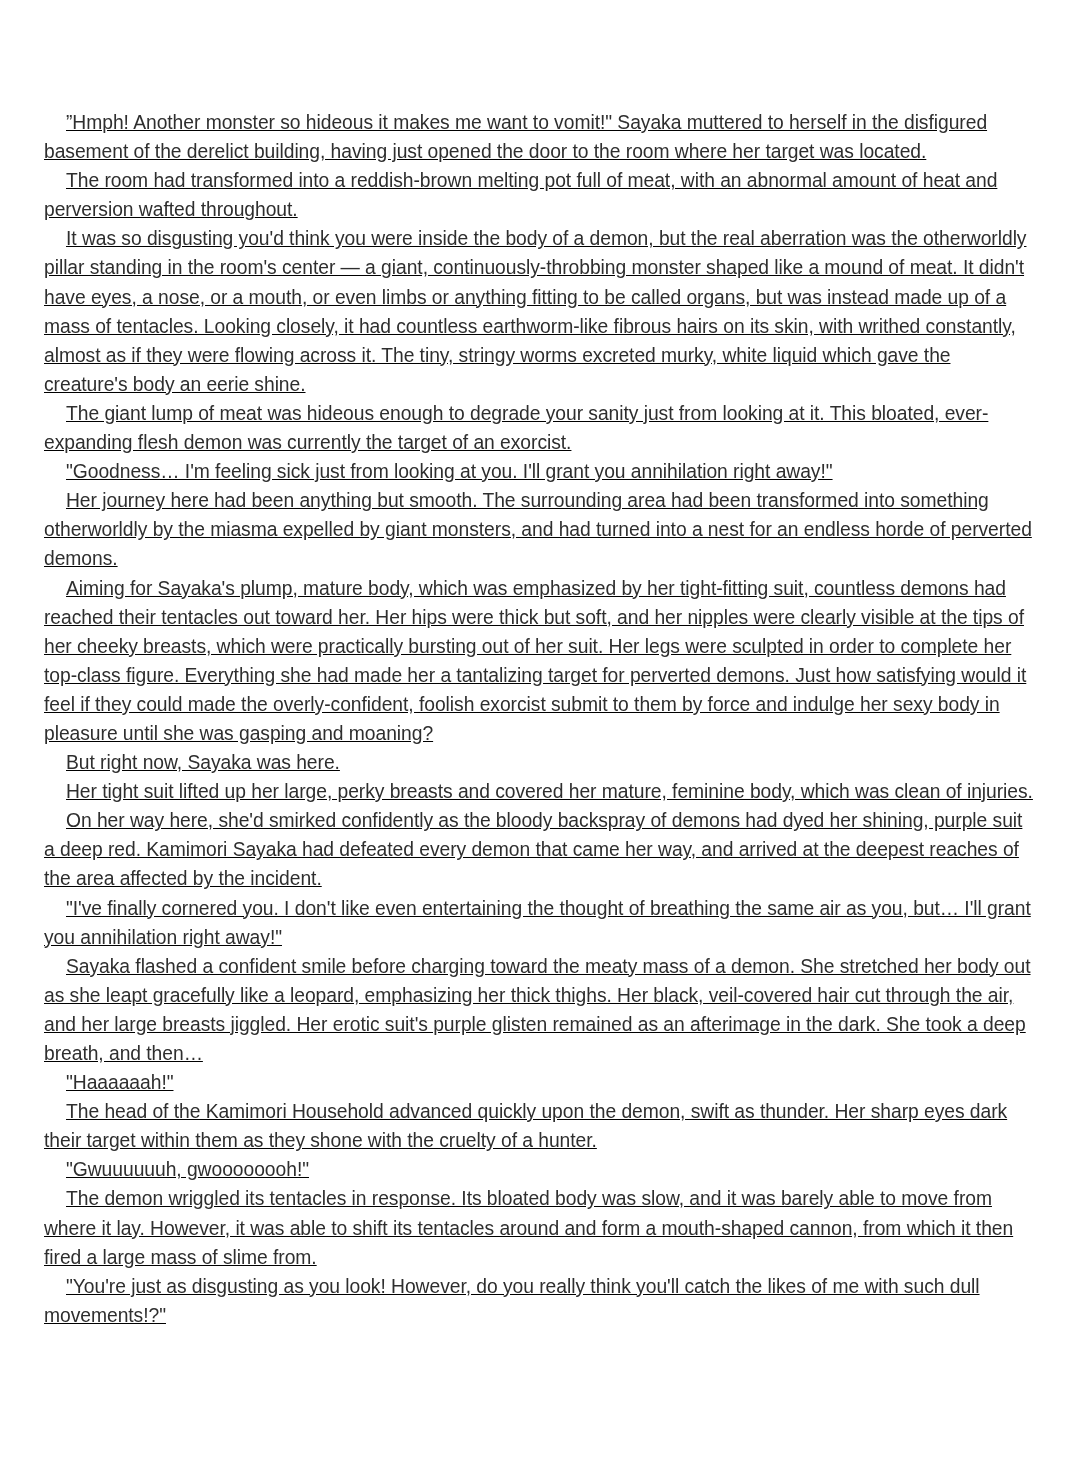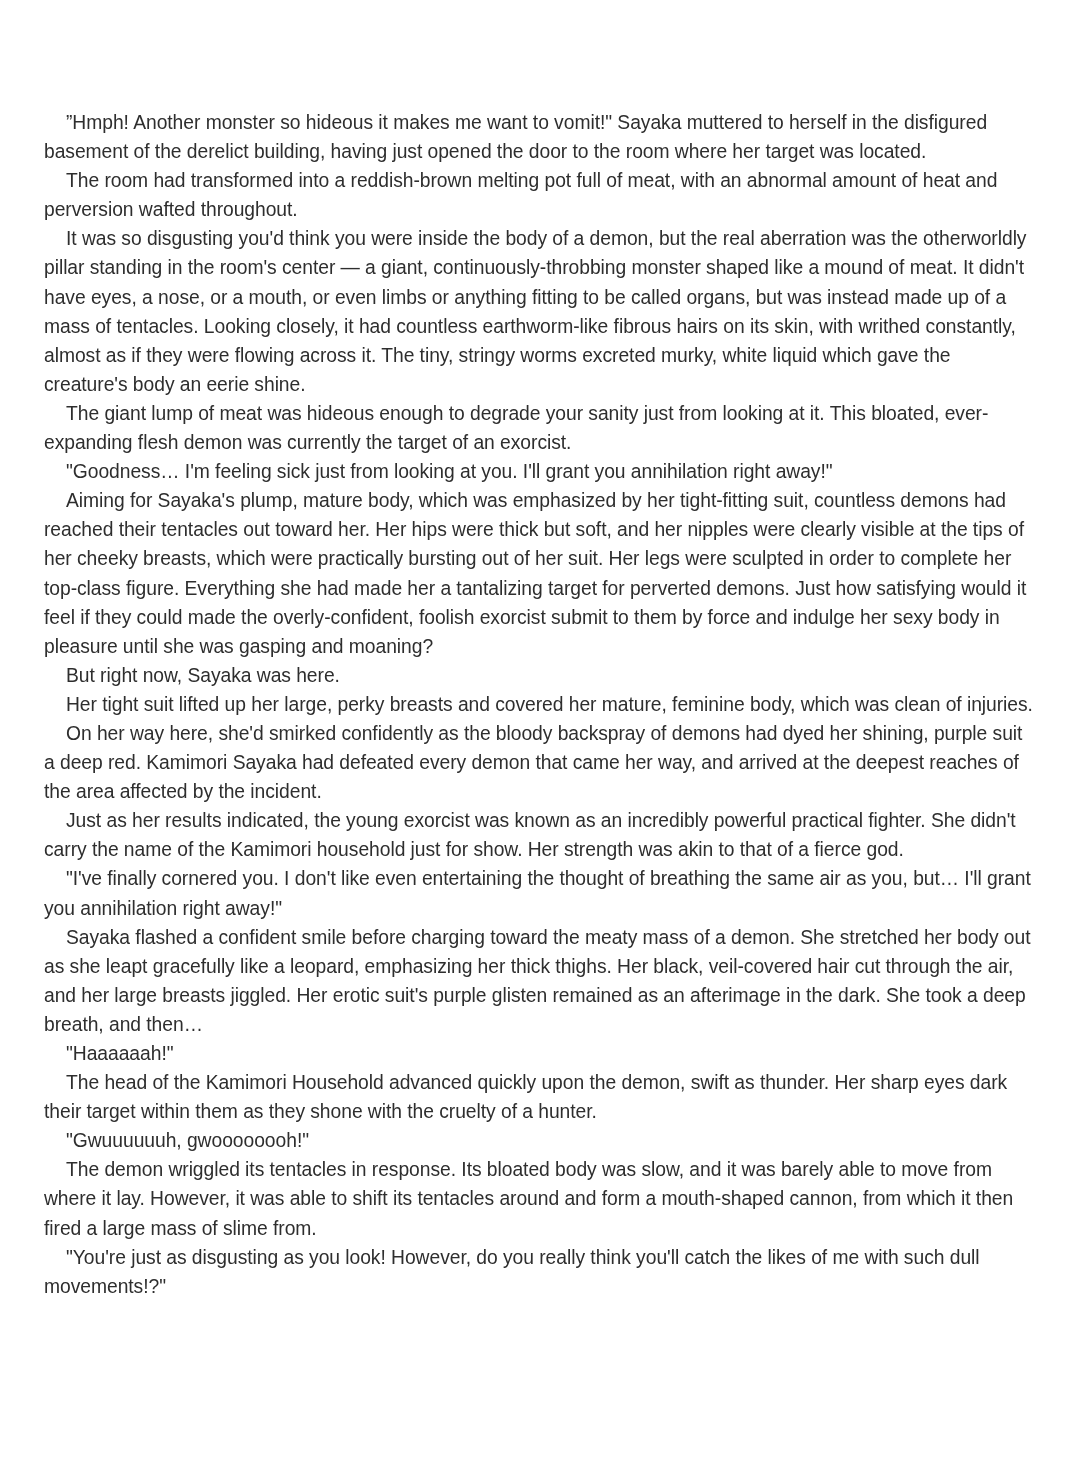--- a/index.html
+++ b/index.html
@@ -19,20 +19,21 @@
     height: 1484px;
     background: #ffffff;
     box-sizing: border-box;
     overflow: hidden;
   }
   .text-column {
     position: absolute;
     left: 44px;
     top: 108px;
     width: 992px;
+    text-decoration: underline;
   }
   .para {
     margin: 0;
     padding: 0;
     text-indent: 22px;
     font-size: 19.3px;
     line-height: 29.1px;
     color: #2e2e2e;
     text-align: left;
     letter-spacing: -0.05px;
@@ -43,25 +44,25 @@
 </head>
 <body>
 
 <div class="page">
   <div class="text-column">
     <p class="para">”Hmph! Another monster so hideous it makes me want to vomit!" Sayaka muttered to herself in the disfigured basement of the derelict building, having just opened the door to the room where her target was located.</p>
     <p class="para">The room had transformed into a reddish-brown melting pot full of meat, with an abnormal amount of heat and perversion wafted throughout.</p>
     <p class="para">It was so disgusting you'd think you were inside the body of a demon, but the real aberration was the otherworldly pillar standing in the room's center — a giant, continuously-throbbing monster shaped like a mound of meat. It didn't have eyes, a nose, or a mouth, or even limbs or anything fitting to be called organs, but was instead made up of a mass of tentacles. Looking closely, it had countless earthworm-like fibrous hairs on its skin, with writhed constantly, almost as if they were flowing across it. The tiny, stringy worms excreted murky, white liquid which gave the creature's body an eerie shine.</p>
     <p class="para">The giant lump of meat was hideous enough to degrade your sanity just from looking at it. This bloated, ever-expanding flesh demon was currently the target of an exorcist.</p>
     <p class="para">"Goodness… I'm feeling sick just from looking at you. I'll grant you annihilation right away!"</p>
+    <p class="para">Her journey here had been anything but smooth. The surrounding area had been transformed into something otherworldly by the miasma expelled by giant monsters, and had turned into a nest for an endless horde of perverted demons.</p>
     <p class="para">Aiming for Sayaka's plump, mature body, which was emphasized by her tight-fitting suit, countless demons had reached their tentacles out toward her. Her hips were thick but soft, and her nipples were clearly visible at the tips of her cheeky breasts, which were practically bursting out of her suit. Her legs were sculpted in order to complete her top-class figure. Everything she had made her a tantalizing target for perverted demons. Just how satisfying would it feel if they could made the overly-confident, foolish exorcist submit to them by force and indulge her sexy body in pleasure until she was gasping and moaning?</p>
     <p class="para">But right now, Sayaka was here.</p>
     <p class="para">Her tight suit lifted up her large, perky breasts and covered her mature, feminine body, which was clean of injuries.</p>
     <p class="para">On her way here, she'd smirked confidently as the bloody backspray of demons had dyed her shining, purple suit a deep red. Kamimori Sayaka had defeated every demon that came her way, and arrived at the deepest reaches of the area affected by the incident.</p>
-    <p class="para">Just as her results indicated, the young exorcist was known as an incredibly powerful practical fighter. She didn't carry the name of the Kamimori household just for show. Her strength was akin to that of a fierce god.</p>
     <p class="para">"I've finally cornered you. I don't like even entertaining the thought of breathing the same air as you, but… I'll grant you annihilation right away!"</p>
     <p class="para">Sayaka flashed a confident smile before charging toward the meaty mass of a demon. She stretched her body out as she leapt gracefully like a leopard, emphasizing her thick thighs. Her black, veil-covered hair cut through the air, and her large breasts jiggled. Her erotic suit's purple glisten remained as an afterimage in the dark. She took a deep breath, and then…</p>
     <p class="para">"Haaaaaah!"</p>
     <p class="para">The head of the Kamimori Household advanced quickly upon the demon, swift as thunder. Her sharp eyes dark their target within them as they shone with the cruelty of a hunter.</p>
     <p class="para">"Gwuuuuuuh, gwoooooooh!"</p>
     <p class="para">The demon wriggled its tentacles in response. Its bloated body was slow, and it was barely able to move from where it lay. However, it was able to shift its tentacles around and form a mouth-shaped cannon, from which it then fired a large mass of slime from.</p>
     <p class="para">"You're just as disgusting as you look! However, do you really think you'll catch the likes of me with such dull movements!?"</p>
   </div>
 </div>
 

